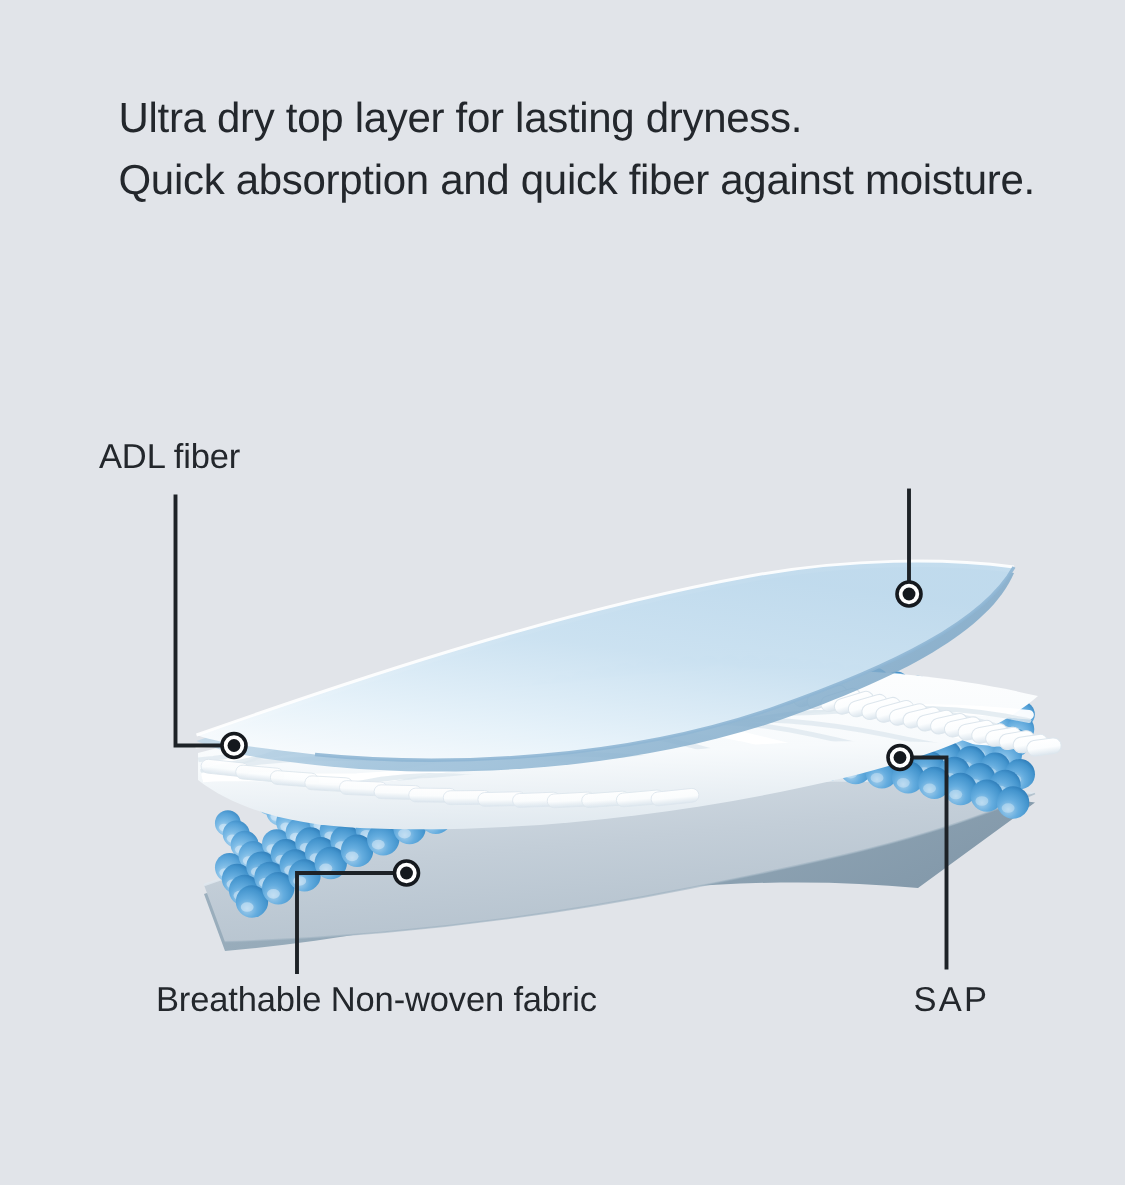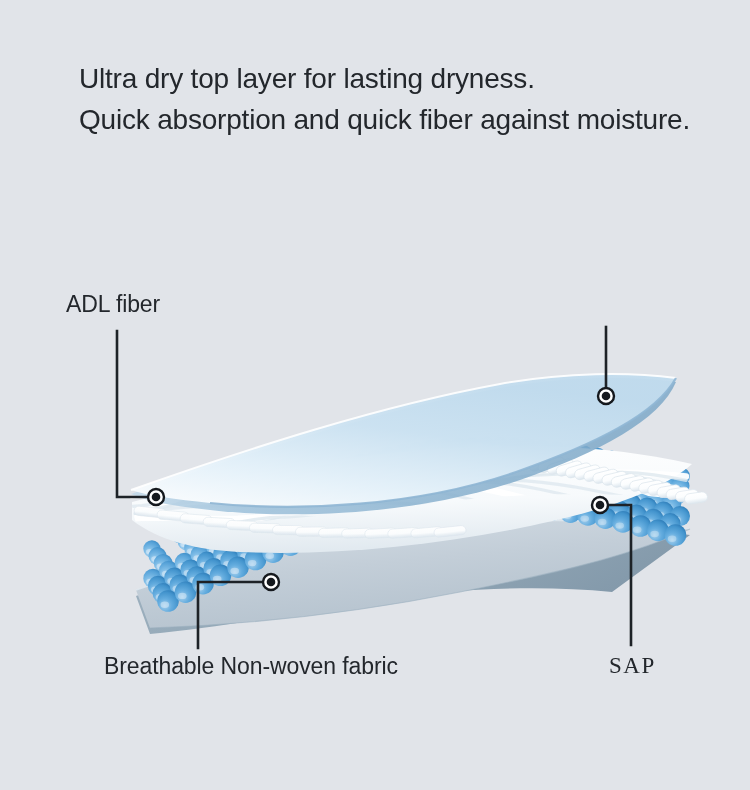--- a/index.html
+++ b/index.html
@@ -39,21 +39,21 @@
     position: absolute;
     font-size: 23px;
     font-family: "Liberation Sans Narrow", "Liberation Sans", sans-serif;
     color: #23272c;
     white-space: nowrap;
     letter-spacing: -0.1px;
   }
   #label-adl   { left: 66px;  top: 291px; }
   #label-soft  { left: 508px; top: 291px; }
   #label-nonwoven { left: 64px;  top: 653px; margin-left: 40px; }
-  #label-sap   { left: 609px; top: 653px; letter-spacing: 1.5px; font-family: Liberation Serif, serif; }
+  #label-sap   { left: 609px; top: 653px; letter-spacing: 1.5px; }
   #diagram-svg {
     position: absolute;
     left: 0; top: 0;
   }
 </style>
 </head>
 <body>
 
 <div id="stage">
 

